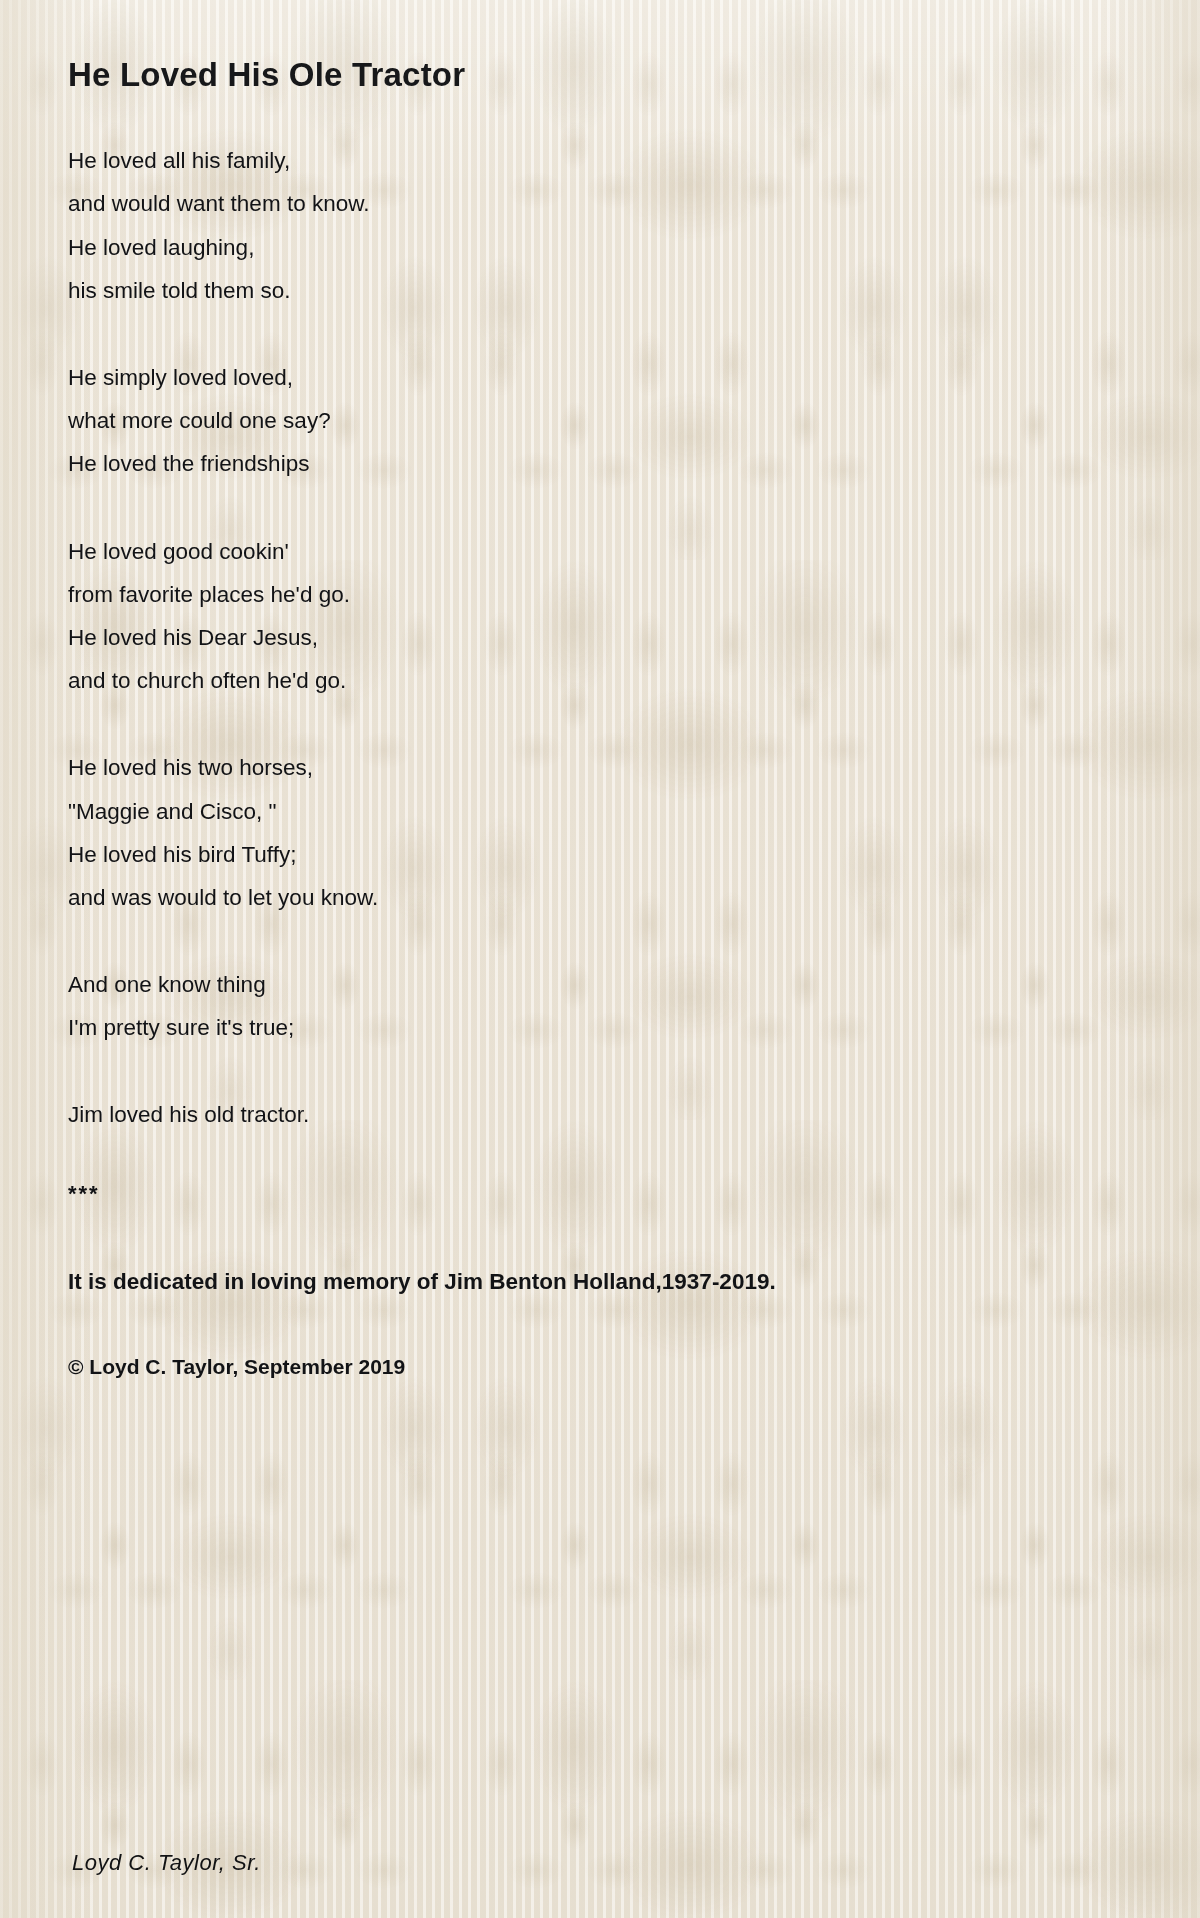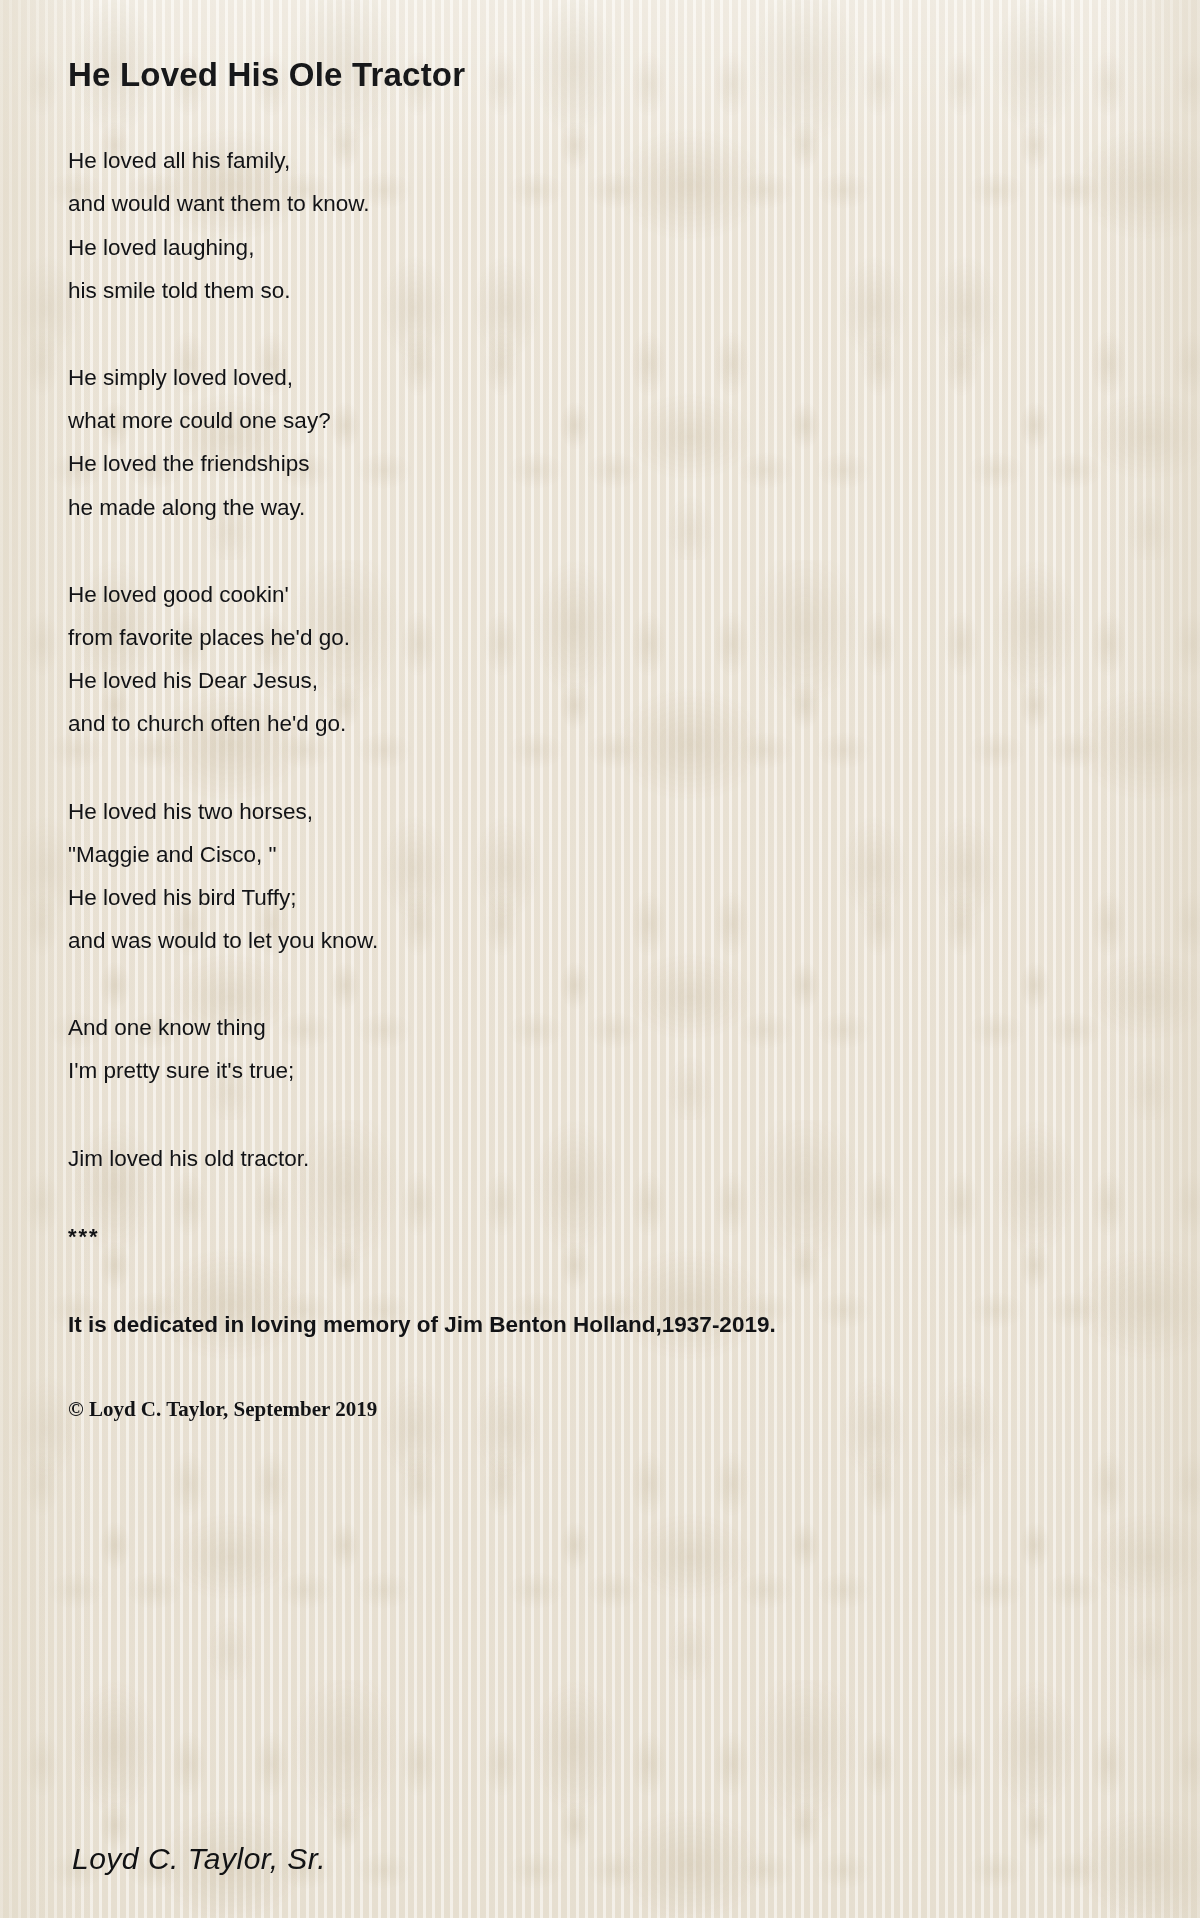--- a/index.html
+++ b/index.html
@@ -112,29 +112,28 @@
     margin: 0 0 52px 0;
     line-height: 1.5;
   }
 
   .copyright {
     font-size: 21px;
     font-weight: bold;
     color: #121316;
     margin: 0;
     line-height: 1.5;
-    font-family: Liberation Serif, serif;
   }
 
   .author {
     position: absolute;
     left: 72px;
     bottom: 42px;
     z-index: 3;
-    font-size: 30px;
+    font-size: 22px;
     font-style: italic;
     color: #111214;
     letter-spacing: 0.5px;
   }
 </style>
 </head>
 <body>
 
 <div class="bg-layer bg-base"></div>
 <div class="bg-layer bg-stripes"></div>
@@ -150,21 +149,20 @@
     <div class="line">He loved all his family,</div>
     <div class="line">and would want them to know.</div>
     <div class="line">He loved laughing,</div>
     <div class="line">his smile told them so.</div>
   </div>
 
   <div class="stanza">
     <div class="line">He simply loved loved,</div>
     <div class="line">what more could one say?</div>
     <div class="line">He loved the friendships</div>
-    <div class="line">he made along the way.</div>
   </div>
 
   <div class="stanza">
     <div class="line">He loved good cookin'</div>
     <div class="line">from favorite places he'd go.</div>
     <div class="line">He loved his Dear Jesus,</div>
     <div class="line">and to church often he'd go.</div>
   </div>
 
   <div class="stanza">

